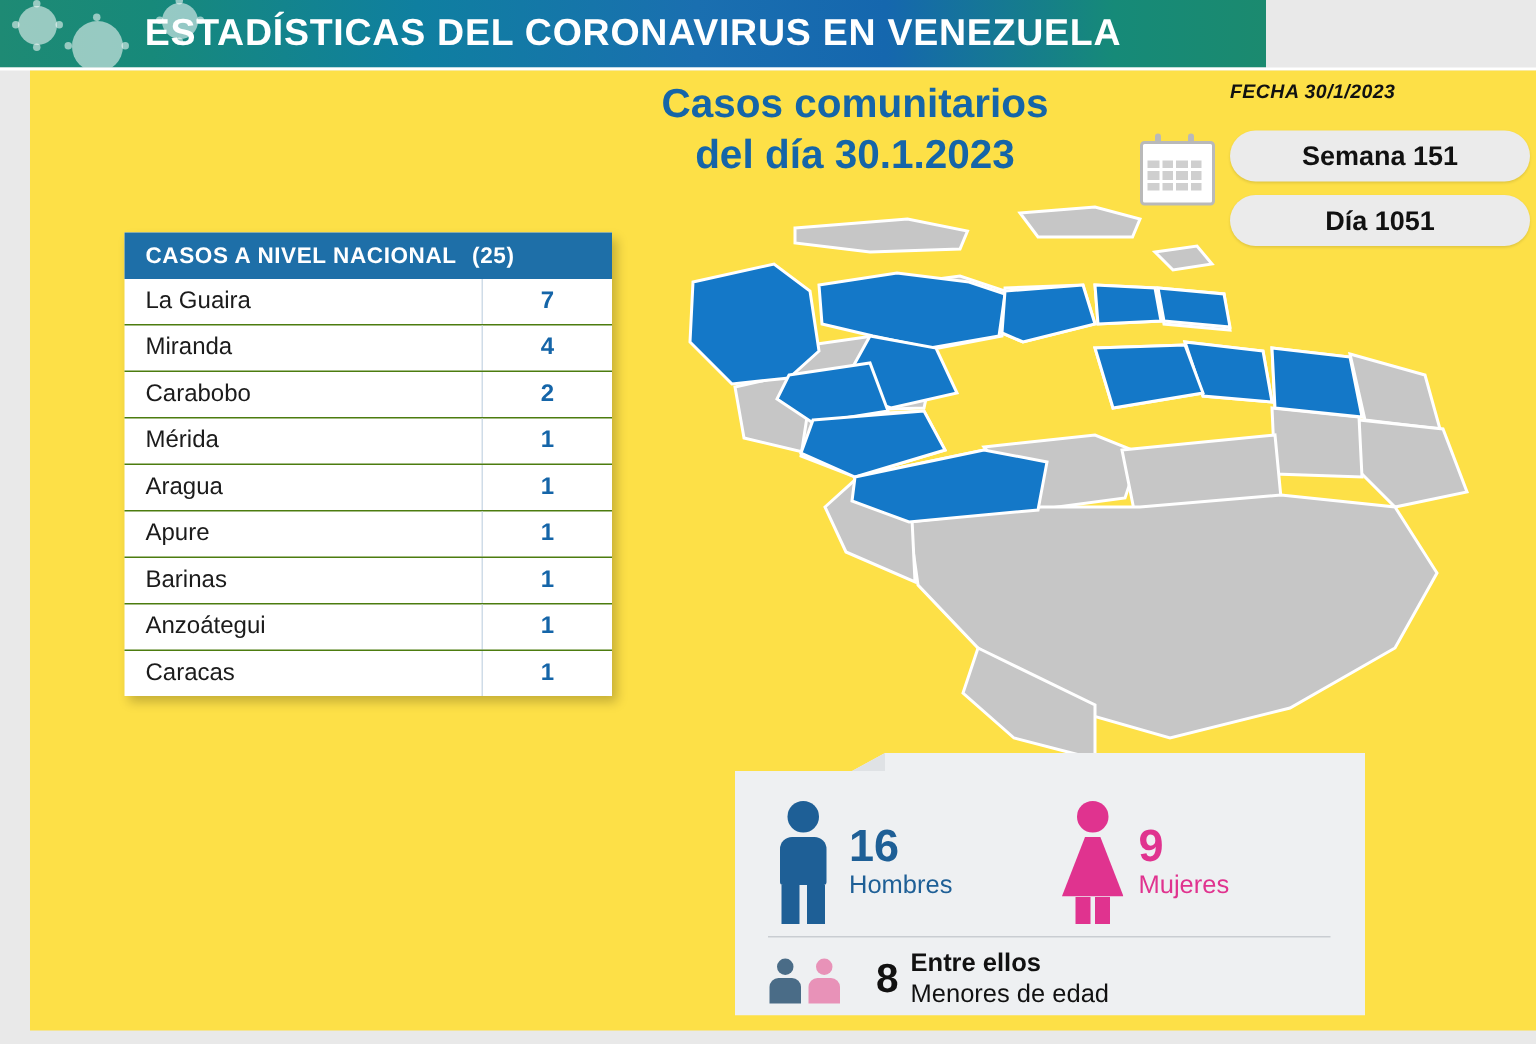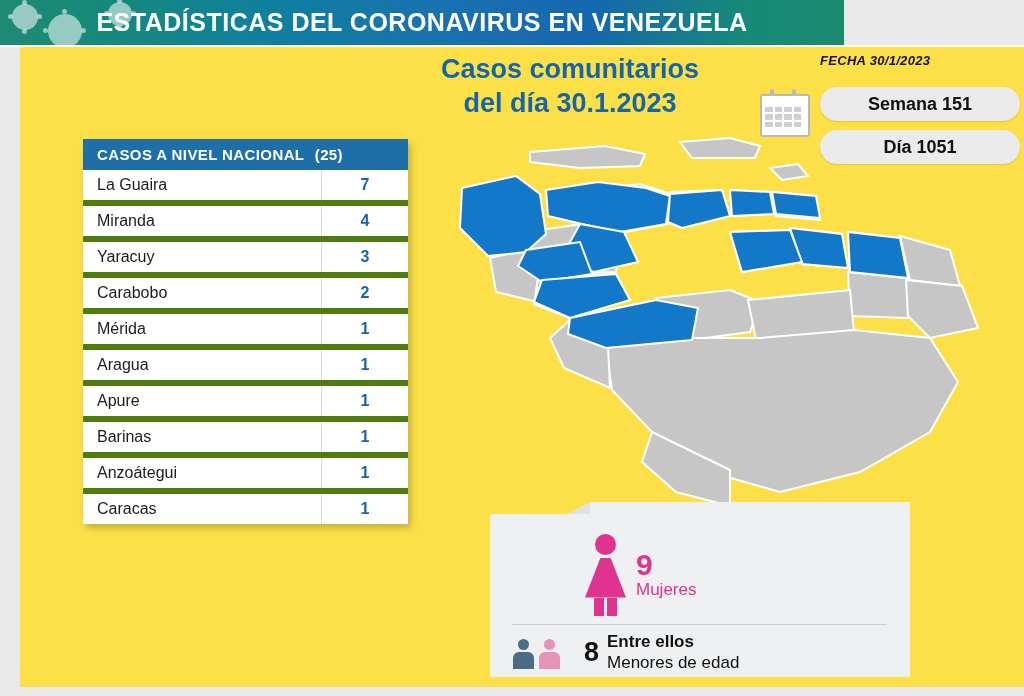--- a/index.html
+++ b/index.html
@@ -128,42 +128,42 @@
     width: 36px; height: 20px;
     display: grid;
     grid-template-columns: repeat(4, 1fr);
     grid-template-rows: repeat(3, 1fr);
     gap: 2px;
   }
   .cal-grid i { background: #cfcfcf; display: block; }
   
   .table-wrap {
     position: absolute;
-    left: 63px; top: 92px;
+    left: 63px; top: 108px;
     width: 325px;
     box-shadow: 3px 4px 7px rgba(0,0,0,0.22);
     background: #ffffff;
   }
   .table-head {
     background: #1e6fa8;
     color: #ffffff;
     font-size: 15px;
     font-weight: bold;
     letter-spacing: 0.4px;
     padding: 7px 0 7px 14px;
   }
   .table-head .total { margin-left: 6px; }
   table.cases {
     width: 100%;
     border-collapse: collapse;
     font-size: 16px;
     color: #1b1b1b;
   }
   table.cases td {
-    border-bottom: 6px solid #4d7c0f;
+    border-bottom: 1px solid #4d7c0f;
     padding: 4px 0 4px 14px;
     height: 22px;
   }
   table.cases td.num {
     width: 86px;
     text-align: center;
     padding-left: 0;
     color: #1565a8;
     font-weight: bold;
     border-left: 1px solid #cfdce8;
@@ -371,24 +371,20 @@
         <tbody>
           <tr>
             <td>La Guaira</td>
             <td class="num">7</td>
           </tr>
           <tr>
             <td>Miranda</td>
             <td class="num">4</td>
           </tr>
           <tr>
-            <td>Yaracuy</td>
-            <td class="num">3</td>
-          </tr>
-          <tr>
             <td>Carabobo</td>
             <td class="num">2</td>
           </tr>
           <tr>
             <td>Mérida</td>
             <td class="num">1</td>
           </tr>
           <tr>
             <td>Aragua</td>
             <td class="num">1</td>
@@ -469,20 +465,32 @@
       </svg>
     </div>
 
     <div class="gender-panel">
       <svg class="panel-bg" viewBox="0 0 420 205" width="420" height="205">
         <path d="M0,42 L78,42 L100,30 L420,30 L420,205 L0,205 Z" fill="#eef0f2"></path>
         <path d="M78,42 L100,30 L100,42 Z" fill="#dfe2e5"></path>
       </svg>
 
       <div class="panel-row1">
+        <div class="g-block male">
+          <div class="icon">
+            <span class="m-head"></span>
+            <span class="m-body"></span>
+            <span class="m-leg-l"></span>
+            <span class="m-leg-r"></span>
+          </div>
+          <div class="g-text">
+            <div class="g-num">16</div>
+            <div class="g-lab">Hombres</div>
+          </div>
+        </div>
         <div class="g-block female" style="margin-left:70px;">
           <div class="icon">
             <span class="f-head"></span>
             <span class="f-body"></span>
             <span class="f-leg-l"></span>
             <span class="f-leg-r"></span>
           </div>
           <div class="g-text">
             <div class="g-num">9</div>
             <div class="g-lab">Mujeres</div>

